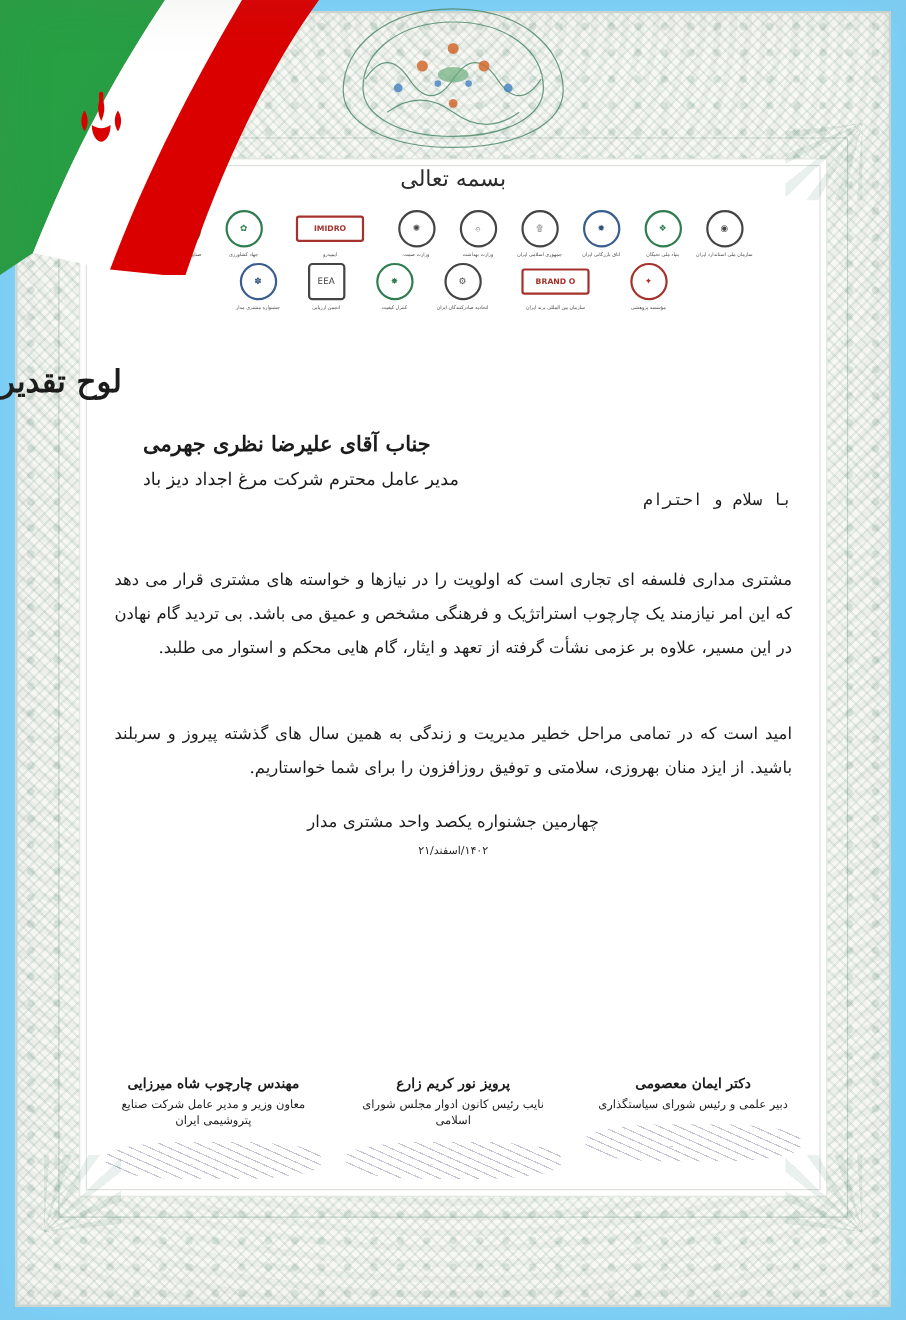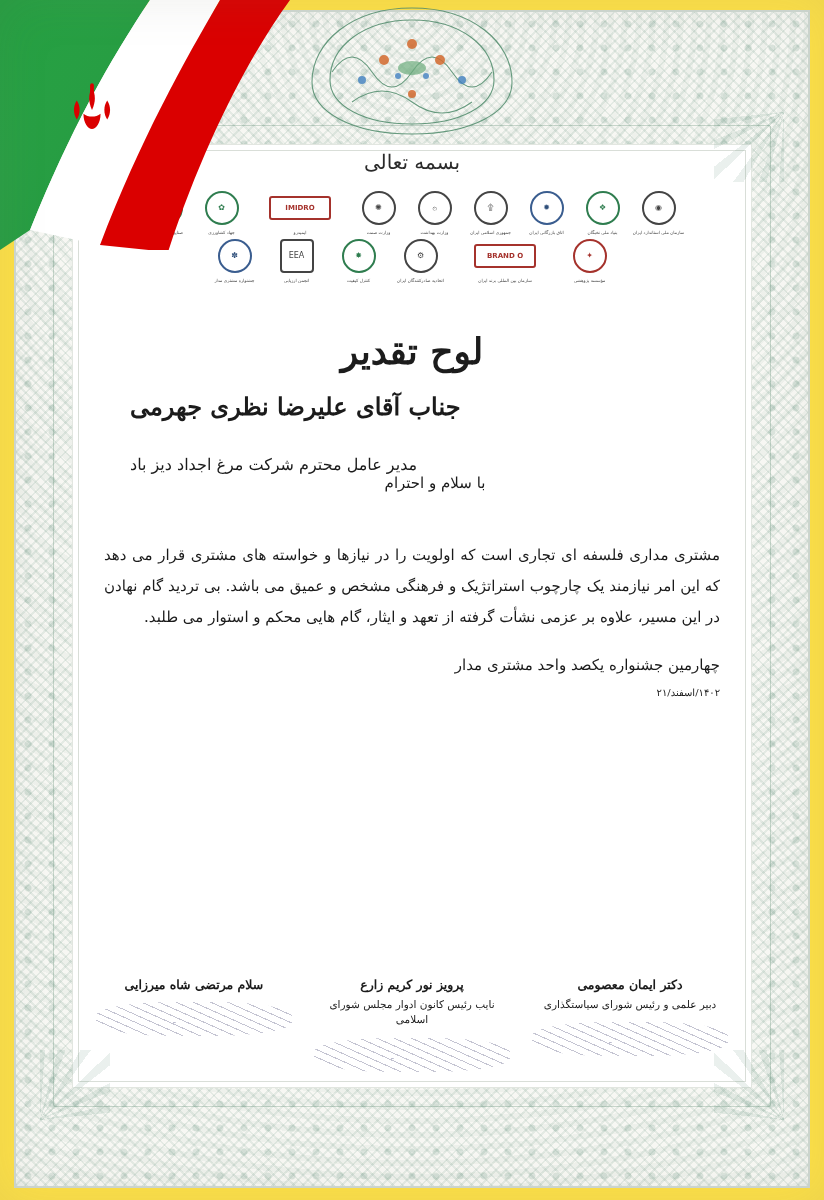--- a/index.html
+++ b/index.html
@@ -6,21 +6,21 @@
   body{
     width:824px;height:1200px;overflow:hidden;
     background:#f4f2ee;
     font-family:"DejaVu Sans","Liberation Sans",sans-serif;
     position:relative;
   }
 
   
   .sheet{
     position:absolute;inset:0;
-    background:#fde047;
+    background:#7dd3fc;
   }
 
   
   .ornate-frame{
     position:absolute;
     left:14px;top:10px;right:14px;bottom:12px;
     border:2px solid #cfd8d2;
     background:
       repeating-linear-gradient(45deg, rgba(62,120,95,0.10) 0 2px, rgba(255,255,255,0) 2px 7px),
       repeating-linear-gradient(-45deg, rgba(62,120,95,0.10) 0 2px, rgba(255,255,255,0) 2px 7px),
@@ -108,50 +108,50 @@
   }
   .logo.g .glyph{border-color:#2f7d4f;color:#2f7d4f;}
   .logo.r .glyph{border-color:#a5322c;color:#a5322c;}
   .logo.k .glyph{border-color:#444;color:#444;}
   .logo.sq .glyph{border-radius:4px;}
   .logo.wide{width:85px;}
   .logo.wide .glyph{width:58px;height:20px;border-radius:3px;font-size:7px;font-weight:bold;}
 
   
   .main-title{
-    position:absolute;top:330px;left:0;right:0;text-align:center;
+    position:absolute;top:330px;left:0;right:0;text-align:left;
     font-family:"DejaVu Serif","Liberation Serif",serif;
-    font-size:36px;color:#1c1c1c;z-index:5;font-weight:bold;
+    font-size:28px;color:#1c1c1c;z-index:5;font-weight:bold;
     letter-spacing:2px;
   }
 
   
   .body-area{
     position:absolute;left:104px;right:104px;top:392px;z-index:5;
     text-align:right;direction:rtl;
     font-family:"DejaVu Serif","Liberation Serif",serif;
     color:#1b1b1b;
   }
   .recipient{
-    font-size:24px;font-weight:bold;margin-bottom:34px;text-align:left;
+    font-size:19px;font-weight:bold;margin-bottom:11px;text-align:left;
     padding-left:26px;
   }
   .role{
     font-size:16px;text-align:left;padding-left:26px;
   }
   .greeting{
-    font-size:15px;margin-bottom:14px;text-align:center;padding-left:46px;
+    font-size:15px;margin-bottom:14px;text-align:right;padding-left:46px;font-family:Liberation Mono, monospace;
   }
   .para{
     font-size:15px;line-height:2.05;margin-bottom:16px;text-align:justify;
     text-align-last:right;
     margin-top:48px;
   }
   .festival{
-    margin-top:18px;font-size:15px;line-height:2.1;
+    margin-top:18px;text-align:center;font-size:15px;line-height:2.1;
   }
   .festival .date{font-size:10px;}
 
   
   .signatures{
     position:absolute;left:96px;right:96px;bottom:128px;z-index:5;
     display:flex;justify-content:space-between;align-items:flex-start;
     direction:rtl;
   }
   .sig{
@@ -314,37 +314,39 @@
     </div>
   </div>
 
   <div class="main-title">لوح تقدیر</div>
 
   <div class="body-area">
     <div class="recipient">جناب آقای علیرضا نظری جهرمی</div>
     <div class="role">مدیر عامل محترم شرکت مرغ اجداد دیز باد</div>
     <div class="greeting">با سلام و احترام</div>
     <div class="para">مشتری مداری فلسفه ای تجاری است که اولویت را در نیازها و خواسته های مشتری قرار می دهد که این امر نیازمند یک چارچوب استراتژیک و فرهنگی مشخص و عمیق می باشد. بی تردید گام نهادن در این مسیر، علاوه بر عزمی نشأت گرفته از تعهد و ایثار، گام هایی محکم و استوار می طلبد.</div>
+    <div class="para">امید است که در تمامی مراحل خطیر مدیریت و زندگی به همین سال های گذشته پیروز و سربلند باشید. از ایزد منان بهروزی، سلامتی و توفیق روزافزون را برای شما خواستاریم.</div>
     <div class="festival">
       <div>چهارمین جشنواره یکصد واحد مشتری مدار</div>
       <div class="date">۱۴۰۲/اسفند/۲۱</div>
     </div>
   </div>
 
   <div class="signatures">
     <div class="sig">
       <div class="name">دکتر ایمان معصومی</div>
       <div class="title">دبیر علمی و رئیس شورای سیاستگذاری</div>
       <div class="mark"></div>
     </div>
     <div class="sig">
       <div class="name">پرویز نور کریم زارع</div>
       <div class="title">نایب رئیس کانون ادوار مجلس شورای اسلامی</div>
       <div class="mark"></div>
     </div>
     <div class="sig">
-      <div class="name">سلام مرتضی شاه میرزایی</div>
+      <div class="name">مهندس چارچوب شاه میرزایی</div>
+      <div class="title">معاون وزیر و مدیر عامل شرکت صنایع پتروشیمی ایران</div>
       <div class="mark"></div>
     </div>
   </div>
 
   <div class="page-shadow"></div>
 </div>
 
 </body></html>

